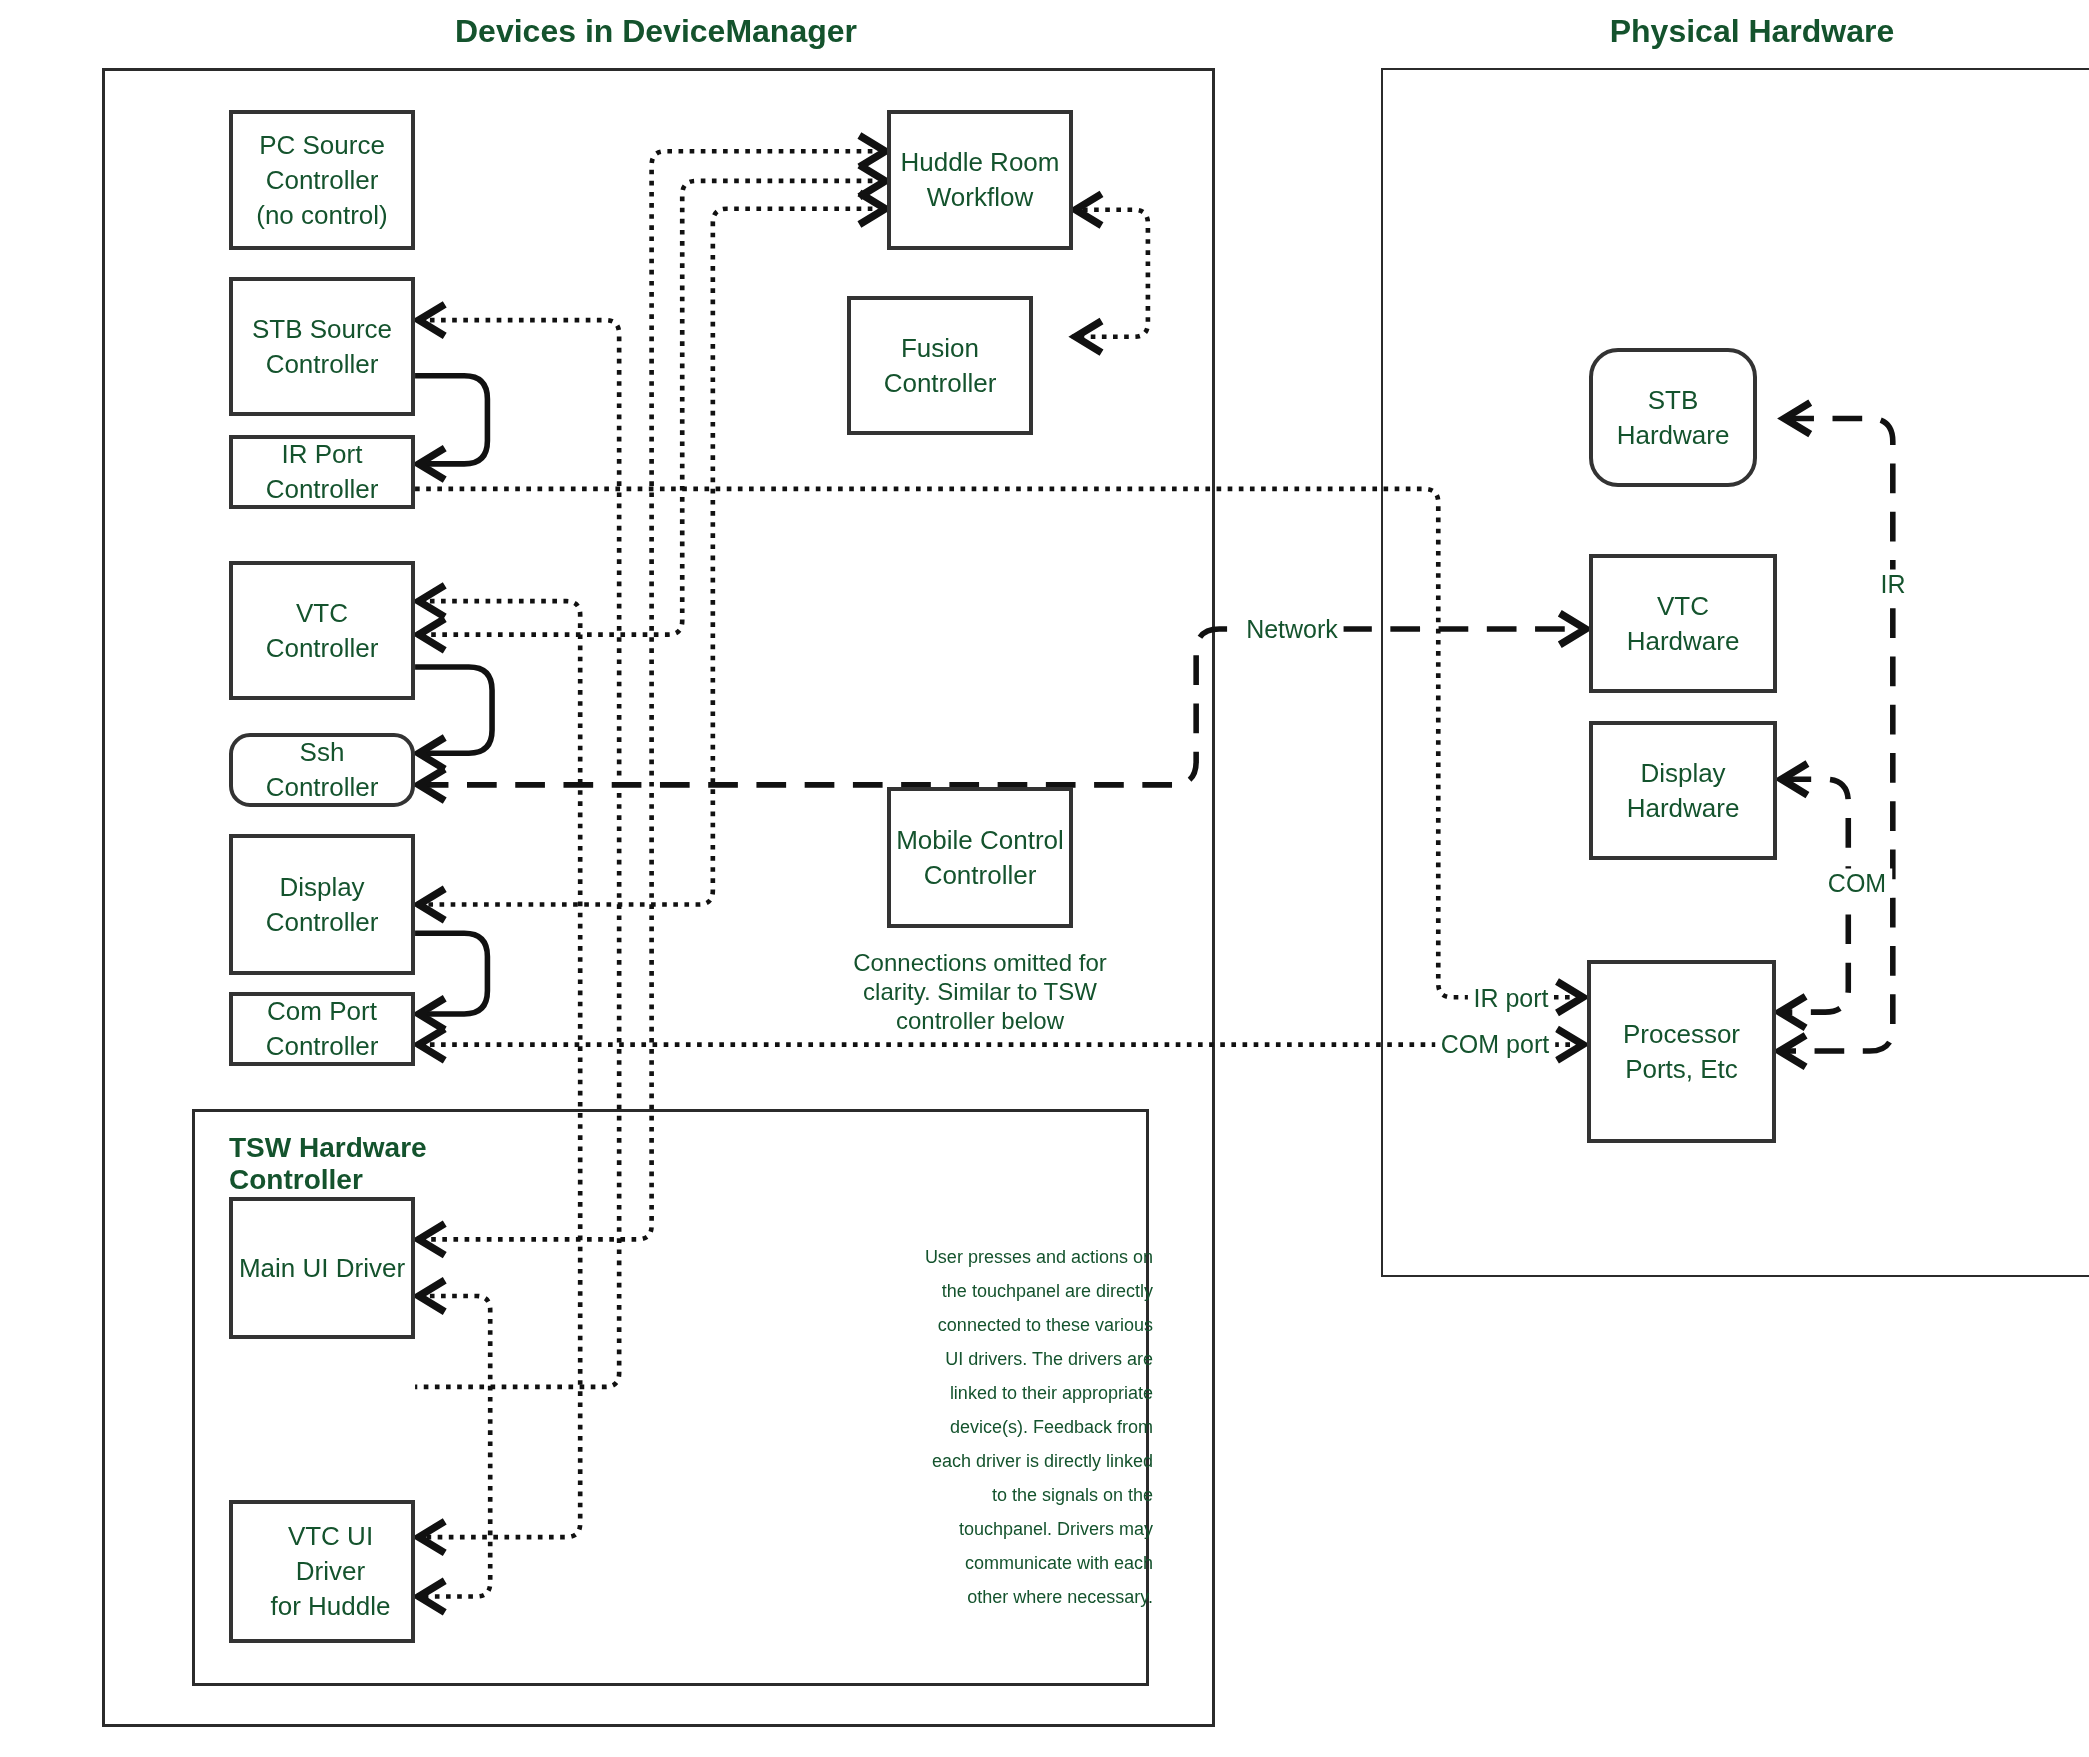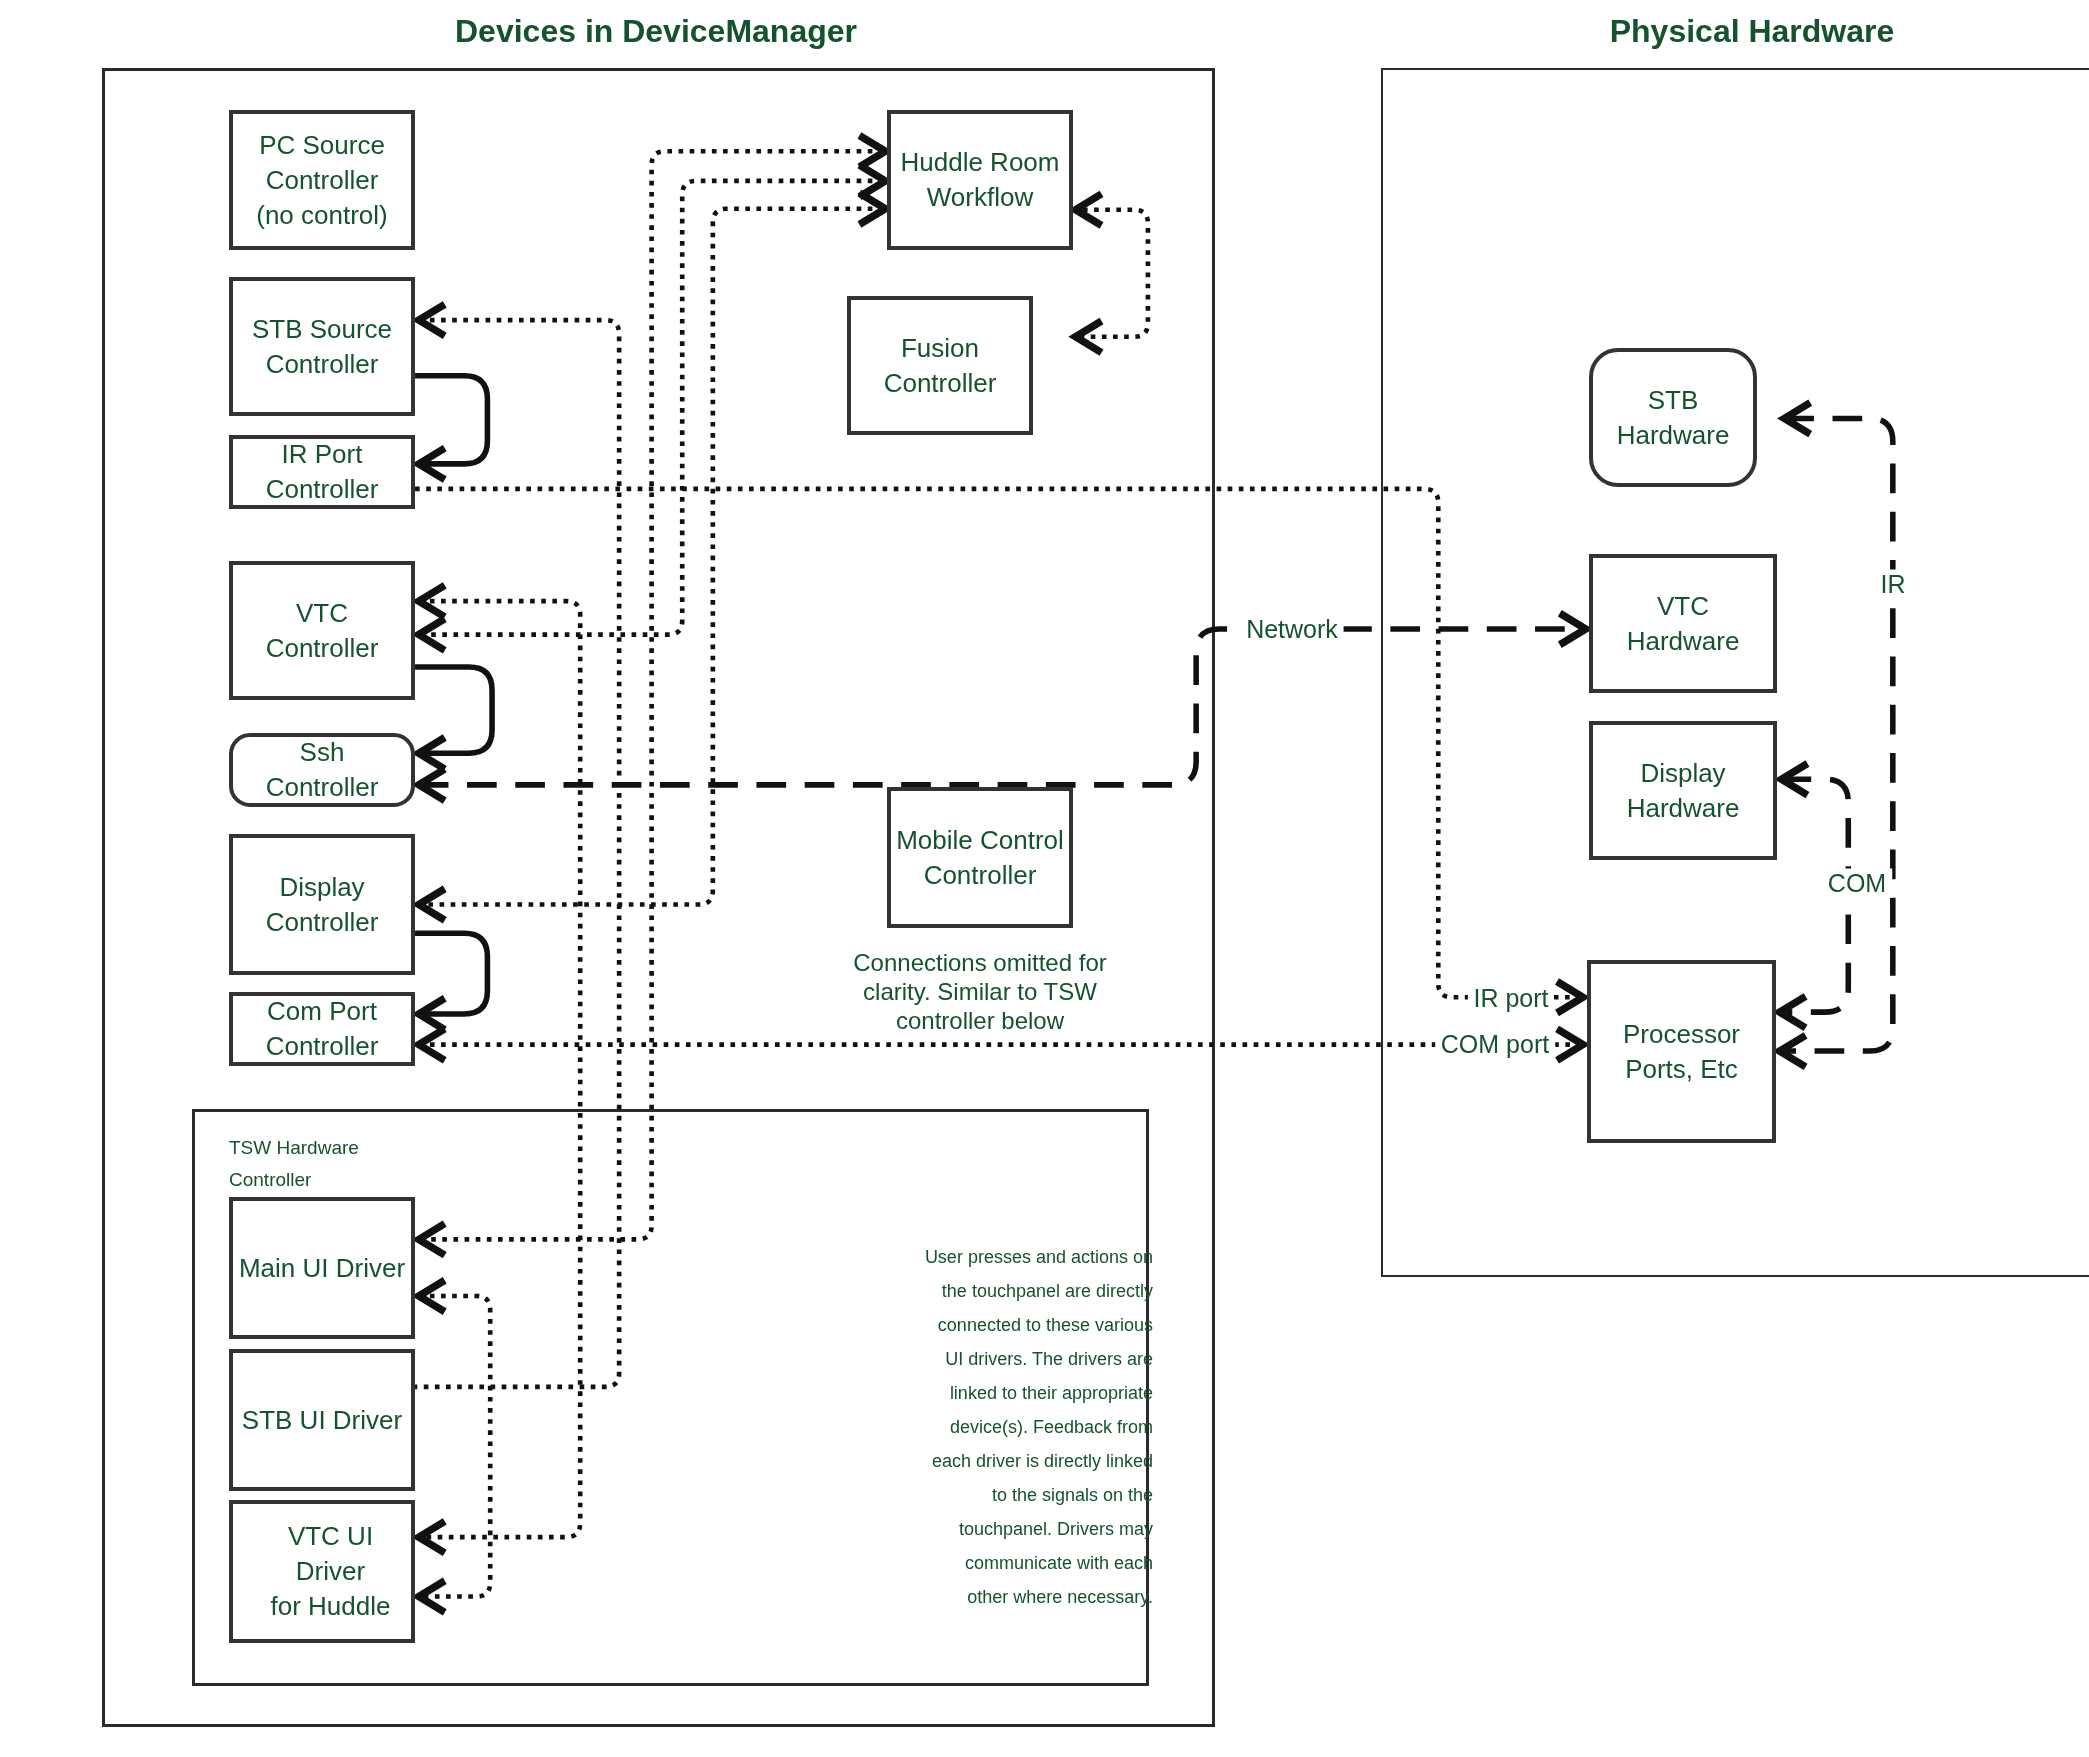--- a/index.html
+++ b/index.html
@@ -24,21 +24,21 @@
   svg.wires path{fill:none;stroke:#111;}
   svg.wires path.solid{stroke-width:6;}
   svg.wires path.dotted{stroke-width:5;stroke-dasharray:5 7;}
   svg.wires path.dashed{stroke-width:6;stroke-dasharray:32 20;}
   svg.wires path.ah{stroke-width:8;stroke-linejoin:miter;}
   .linelabel{
     position:absolute;transform:translate(-50%,-50%);background:#fff;
     padding:0 5.6px;font-size:25px;white-space:nowrap;
   }
   .tsw-label{
-    position:absolute;font-size:19px;line-height:32px;white-space:pre-line;
+    position:absolute;font-size:28px;line-height:32px;white-space:pre-line;font-weight:bold;
   }
   .caption{
     position:absolute;font-size:24px;line-height:29px;text-align:center;white-space:pre-line;
   }
   .paragraph{
     position:absolute;font-size:18px;line-height:34px;text-align:right;white-space:pre-line;
   }
 </style>
 </head>
 <body>
@@ -126,21 +126,20 @@
 Controller</div>
     <div class="node" style="left: 185px; top: 992px; width: 186px; height: 74px;">Com Port
 Controller</div>
     <div class="node" style="left: 843px; top: 110px; width: 186px; height: 140px;">Huddle Room
 Workflow</div>
     <div class="node" style="left: 803px; top: 296px; width: 186px; height: 139px;">Fusion
 Controller</div>
     <div class="node" style="left: 843px; top: 787px; width: 186px; height: 141px;">Mobile Control
 Controller</div>
     <div class="node" style="left: 185px; top: 1197px; width: 186px; height: 142px;">Main UI Driver</div>
-    <div class="node" style="left: 185px; top: 1349px; width: 186px; height: 142px;">STB UI Driver</div>
     <div class="node" style="left: 185px; top: 1500px; width: 186px; height: 143px; padding-left: 17px;">VTC UI Driver
 for Huddle</div>
     <div class="node" style="left: 1545px; top: 348px; width: 168px; height: 139px; border-radius: 29px;">STB
 Hardware</div>
     <div class="node" style="left: 1545px; top: 554px; width: 188px; height: 139px;">VTC
 Hardware</div>
     <div class="node" style="left: 1545px; top: 721px; width: 188px; height: 139px;">Display
 Hardware</div>
     <div class="node" style="left: 1543px; top: 960px; width: 189px; height: 183px;">Processor
 Ports, Etc</div>

